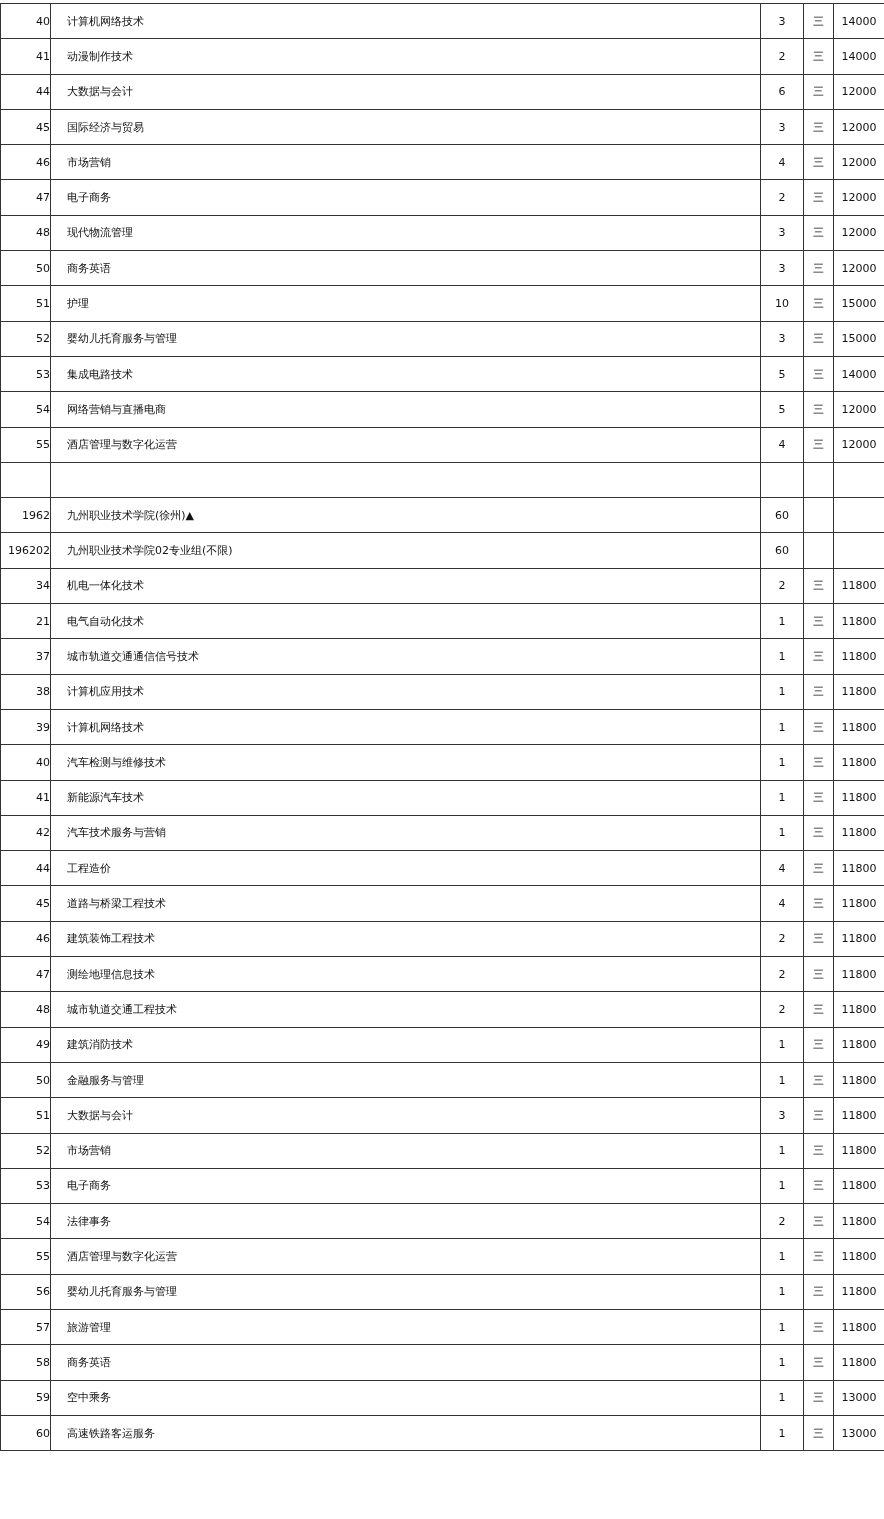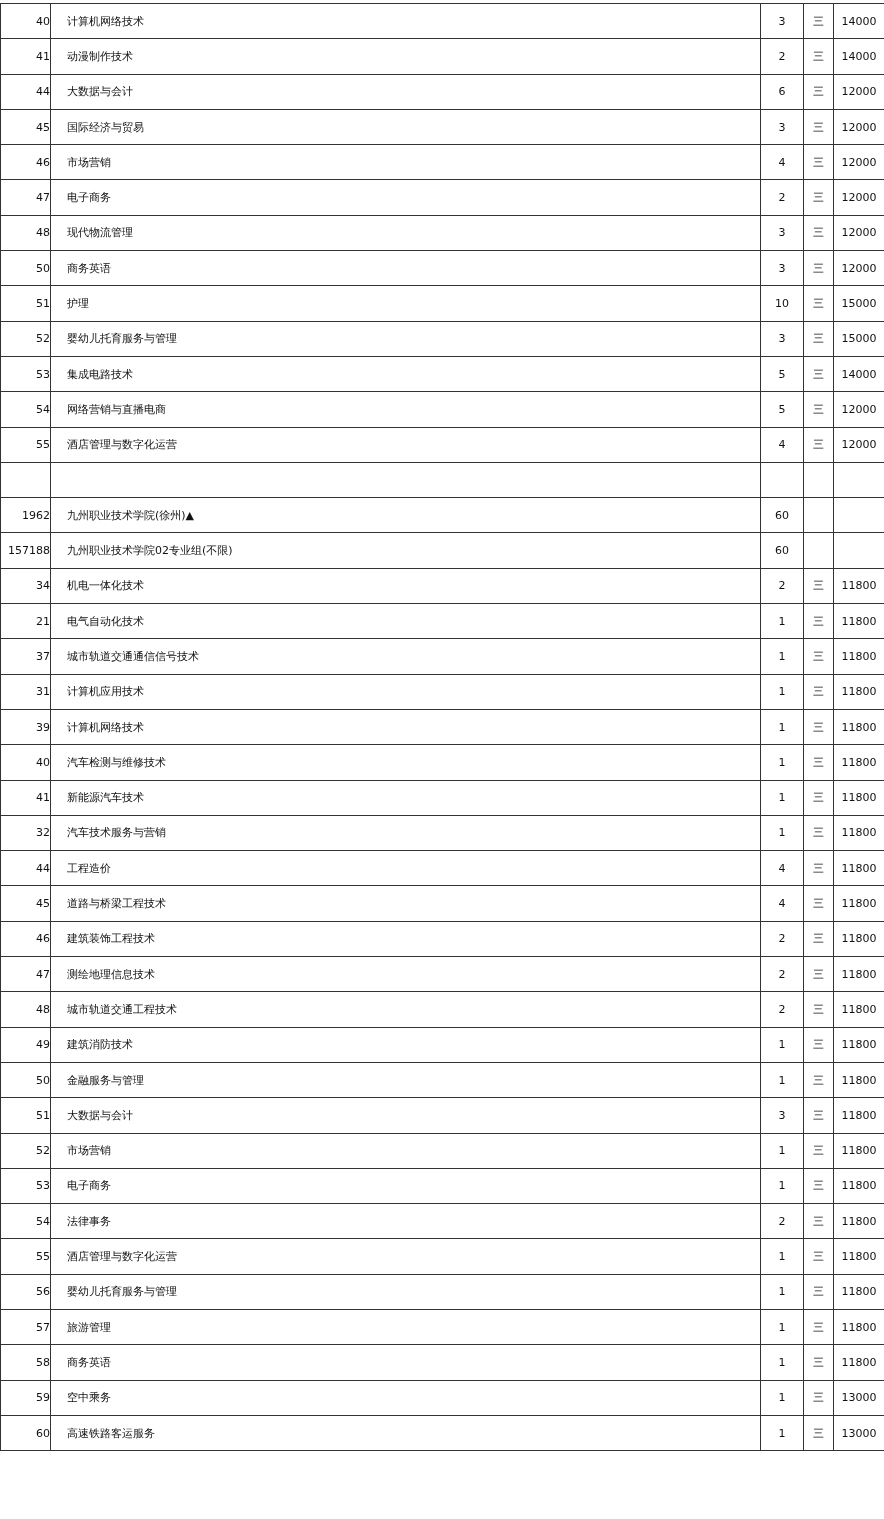--- a/index.html
+++ b/index.html
@@ -139,21 +139,21 @@
         <td class="c-fee"></td>
       </tr>
       <tr>
         <td class="c-code">1962</td>
         <td class="c-name">九州职业技术学院(徐州)▲</td>
         <td class="c-plan">60</td>
         <td class="c-len"></td>
         <td class="c-fee"></td>
       </tr>
       <tr>
-        <td class="c-code">157188</td>
+        <td class="c-code">196202</td>
         <td class="c-name">九州职业技术学院02专业组(不限)</td>
         <td class="c-plan">60</td>
         <td class="c-len"></td>
         <td class="c-fee"></td>
       </tr>
       <tr>
         <td class="c-code">34</td>
         <td class="c-name">机电一体化技术</td>
         <td class="c-plan">2</td>
         <td class="c-len">三</td>
@@ -167,21 +167,21 @@
         <td class="c-fee">11800</td>
       </tr>
       <tr>
         <td class="c-code">37</td>
         <td class="c-name">城市轨道交通通信信号技术</td>
         <td class="c-plan">1</td>
         <td class="c-len">三</td>
         <td class="c-fee">11800</td>
       </tr>
       <tr>
-        <td class="c-code">31</td>
+        <td class="c-code">38</td>
         <td class="c-name">计算机应用技术</td>
         <td class="c-plan">1</td>
         <td class="c-len">三</td>
         <td class="c-fee">11800</td>
       </tr>
       <tr>
         <td class="c-code">39</td>
         <td class="c-name">计算机网络技术</td>
         <td class="c-plan">1</td>
         <td class="c-len">三</td>
@@ -195,21 +195,21 @@
         <td class="c-fee">11800</td>
       </tr>
       <tr>
         <td class="c-code">41</td>
         <td class="c-name">新能源汽车技术</td>
         <td class="c-plan">1</td>
         <td class="c-len">三</td>
         <td class="c-fee">11800</td>
       </tr>
       <tr>
-        <td class="c-code">32</td>
+        <td class="c-code">42</td>
         <td class="c-name">汽车技术服务与营销</td>
         <td class="c-plan">1</td>
         <td class="c-len">三</td>
         <td class="c-fee">11800</td>
       </tr>
       <tr>
         <td class="c-code">44</td>
         <td class="c-name">工程造价</td>
         <td class="c-plan">4</td>
         <td class="c-len">三</td>

